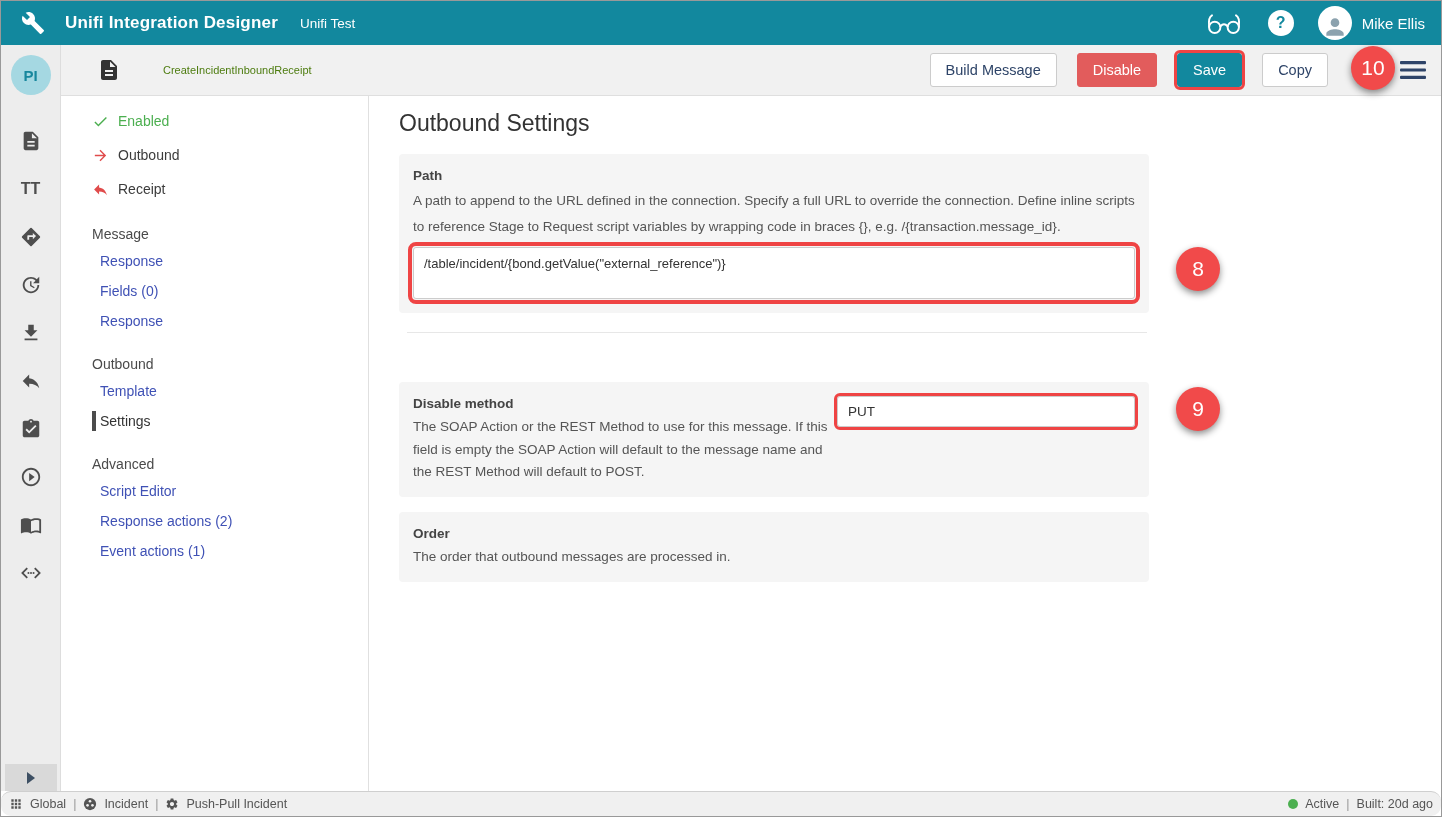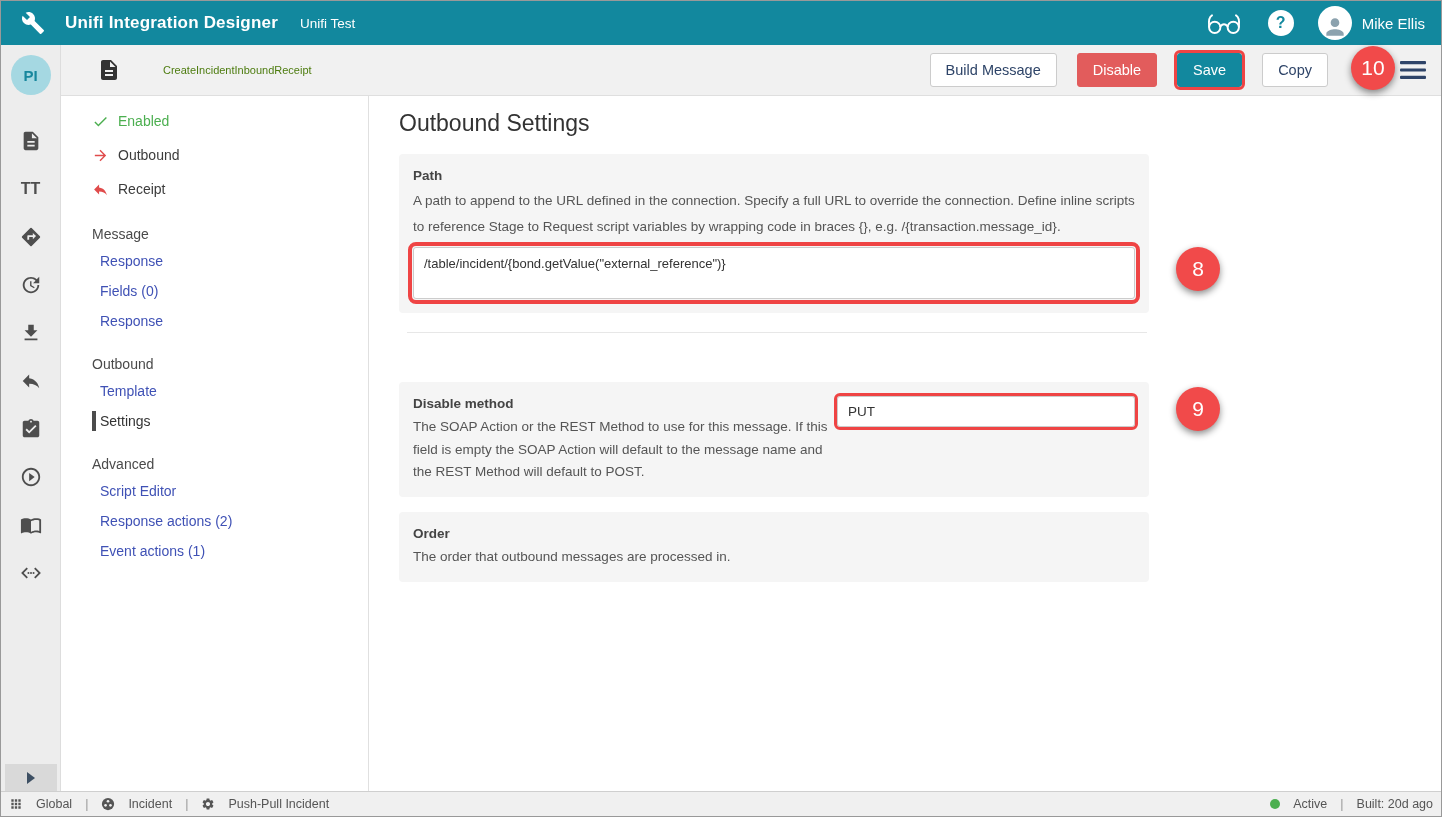--- a/index.html
+++ b/index.html
@@ -73,21 +73,21 @@
   }
   .divider{width:740px; border:none; border-top:1px solid #E7E7E7; margin:19px 0 0 8px;}
   .panel-flex{display:flex; justify-content:space-between; margin-top:49px;}
   .panel-flex .left-col{width:418px;}
   .panel-flex .field-desc{line-height:1.65;}
   .side-input{width:298px; height:31px; border:1px solid #CCC; border-radius:3px; padding:0 10px; font-size:13.5px; color:#333; font-family:"Liberation Sans",sans-serif; background:#fff;}
   .annotated-input{outline:3px solid var(--annotation-red); outline-offset:0;}
   .order-panel{margin-top:15px;}
   .input-right{text-align:right;}
   
-  .statusbar{height:25px; flex:0 0 auto; background:#F0F0F0; border-top:1px solid #CFCFCF; display:flex; align-items:center; padding:0 8px; font-size:12.5px; color:#555; gap:13px;}
+  .statusbar{height:25px; flex:0 0 auto; background:#F0F0F0; border-top:1px solid #CFCFCF; display:flex; align-items:center; padding:0 8px; font-size:12.5px; color:#555; gap:7px;border-radius:10px;}
   .statusbar svg{width:14px; height:14px; color:#555;}
   .sep{color:#999;}
   .statusbar .spacer{flex:1;}
   .green-dot{width:10px; height:10px; border-radius:50%; background:var(--green);}
   
   .ann-circle{
     position:absolute; width:44px; height:44px; border-radius:50%; background:#F14A4A; color:#fff;
     font-size:21px; display:flex; align-items:center; justify-content:center;
     box-shadow:0 3px 7px rgba(0,0,0,.45); z-index:20;
   }

